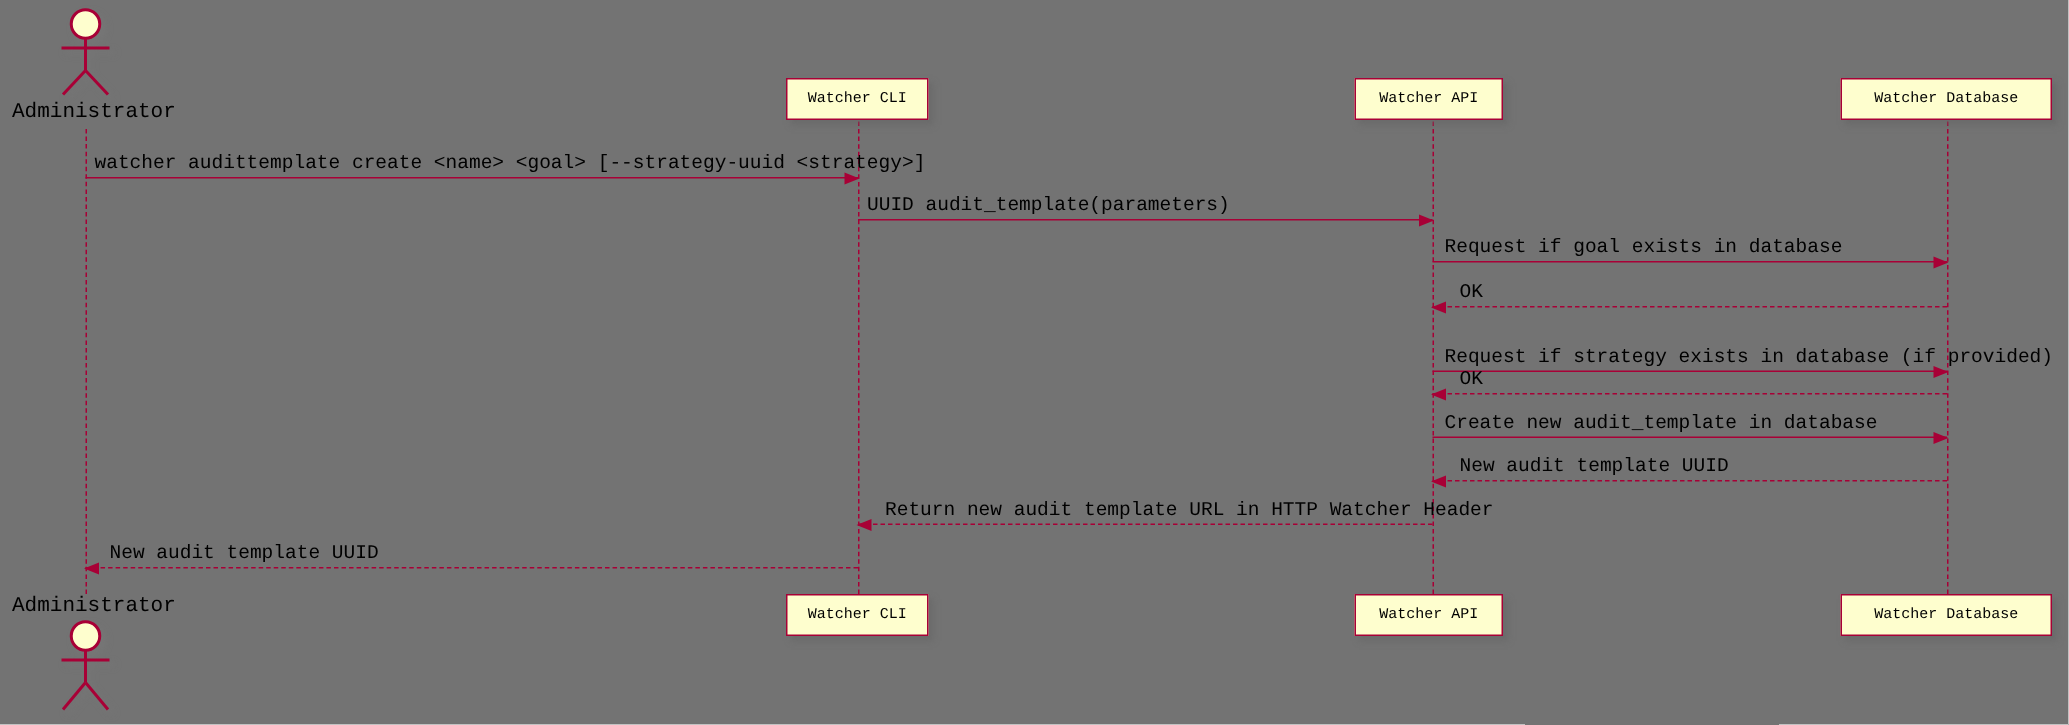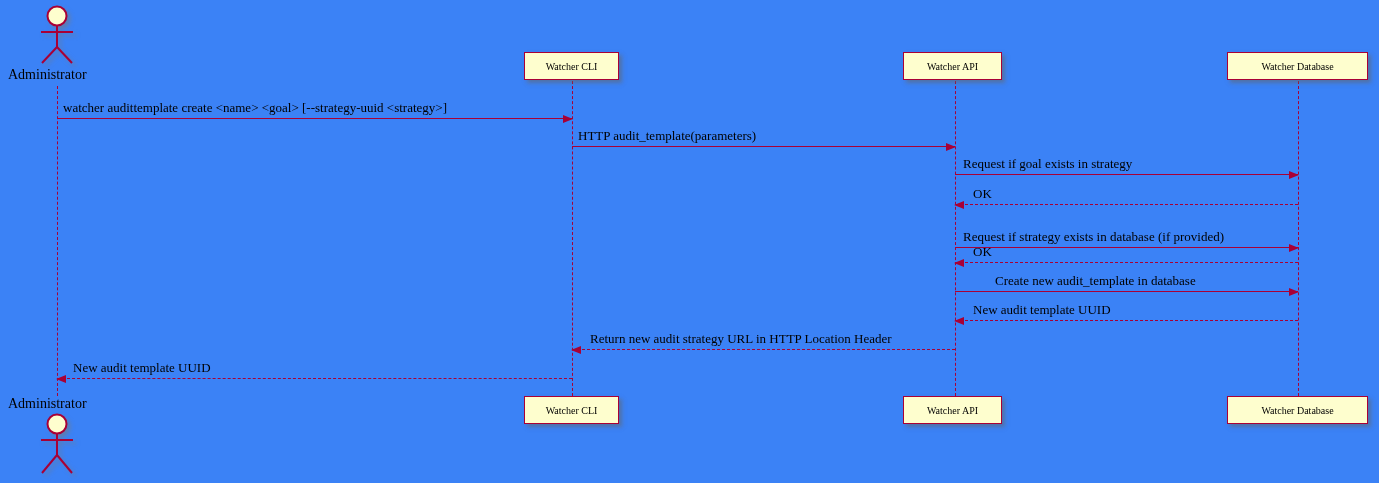--- a/index.html
+++ b/index.html
@@ -1,21 +1,21 @@
 <!DOCTYPE html>
 <html><head>
 <meta charset="utf-8">
 <style>
   html, body { margin: 0; padding: 0; background: #ffffff; }
   #canvas {
     position: relative;
     width: 1379px;
     height: 483px;
-    background: #3b82f6;
-    font-family: Liberation Serif, serif;
+    background: #737373;
+    font-family: Liberation Mono, monospace;
     color: #000000;
     overflow: hidden;
   }
 
   
   .lifeline {
     position: absolute;
     width: 0;
     border-left: 1px dashed #A80036;
   }
@@ -92,56 +92,56 @@
   <div class="pbox" style="left:524px;  top:52px; width:93px;">Watcher CLI</div>
   <div class="pbox" style="left:903px;  top:52px; width:97px;">Watcher API</div>
   <div class="pbox" style="left:1227px; top:52px; width:139px;">Watcher Database</div>
 
   <div class="msg solid" style="left:57px;  top:118px; width:515px;">
     <span class="lbl" style="left:6px;">watcher audittemplate create &lt;name&gt; &lt;goal&gt; [--strategy-uuid &lt;strategy&gt;]</span>
     <span class="ah r"></span>
   </div>
 
   <div class="msg solid" style="left:572px; top:146px; width:383px;">
-    <span class="lbl" style="left:6px;">HTTP audit_template(parameters)</span>
+    <span class="lbl" style="left:6px;">UUID audit_template(parameters)</span>
     <span class="ah r"></span>
   </div>
 
   <div class="msg solid" style="left:955px; top:174px; width:343px;">
-    <span class="lbl" style="left:8px;">Request if goal exists in strategy</span>
+    <span class="lbl" style="left:8px;">Request if goal exists in database</span>
     <span class="ah r"></span>
   </div>
 
   <div class="msg dashed" style="left:955px; top:204px; width:343px;">
     <span class="lbl" style="left:18px;">OK</span>
     <span class="ah l"></span>
   </div>
 
   <div class="msg solid" style="left:955px; top:247px; width:343px;">
     <span class="lbl" style="left:8px;">Request if strategy exists in database (if provided)</span>
     <span class="ah r"></span>
   </div>
 
   <div class="msg dashed" style="left:955px; top:262px; width:343px;">
     <span class="lbl" style="left:18px;">OK</span>
     <span class="ah l"></span>
   </div>
 
   <div class="msg solid" style="left:955px; top:291px; width:343px;">
-    <span class="lbl" style="left:8px;margin-left:32px;">Create new audit_template in database</span>
+    <span class="lbl" style="left:8px;">Create new audit_template in database</span>
     <span class="ah r"></span>
   </div>
 
   <div class="msg dashed" style="left:955px; top:320px; width:343px;">
     <span class="lbl" style="left:18px;">New audit template UUID</span>
     <span class="ah l"></span>
   </div>
 
   <div class="msg dashed" style="left:572px; top:349px; width:383px;">
-    <span class="lbl" style="left:18px;">Return new audit strategy URL in HTTP Location Header</span>
+    <span class="lbl" style="left:18px;">Return new audit template URL in HTTP Watcher Header</span>
     <span class="ah l"></span>
   </div>
 
   <div class="msg dashed" style="left:57px;  top:378px; width:515px;">
     <span class="lbl" style="left:16px;">New audit template UUID</span>
     <span class="ah l"></span>
   </div>
 
   <div class="pbox" style="left:524px;  top:396px; width:93px;">Watcher CLI</div>
   <div class="pbox" style="left:903px;  top:396px; width:97px;">Watcher API</div>

